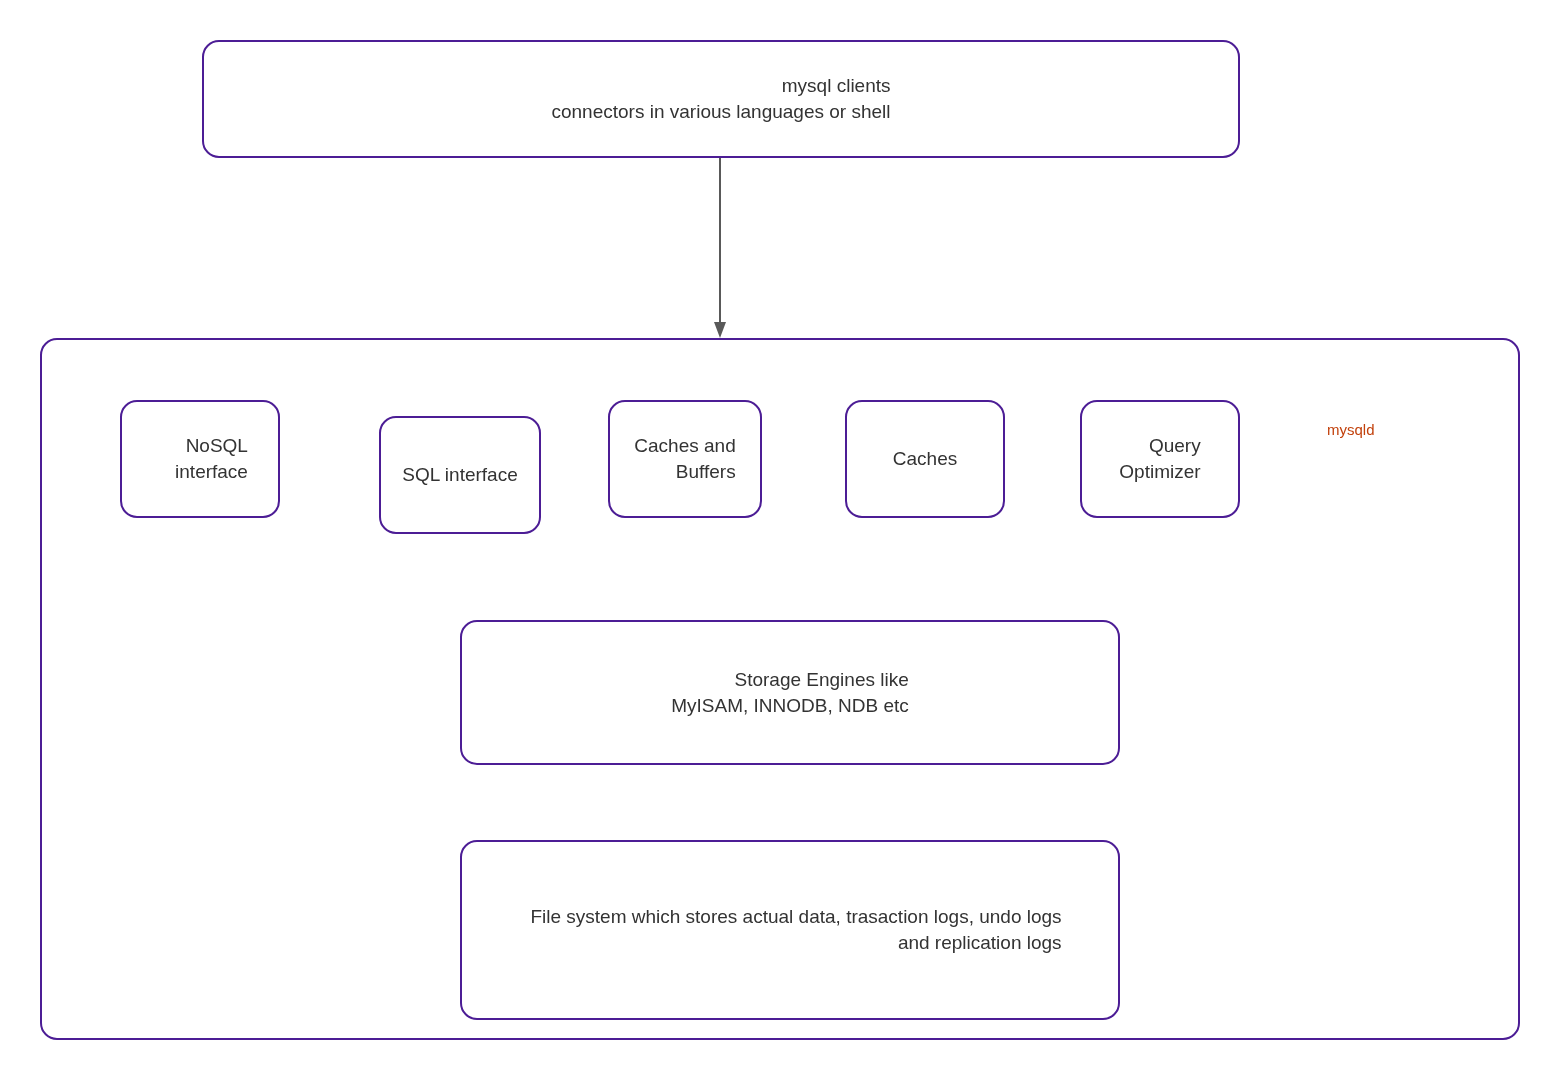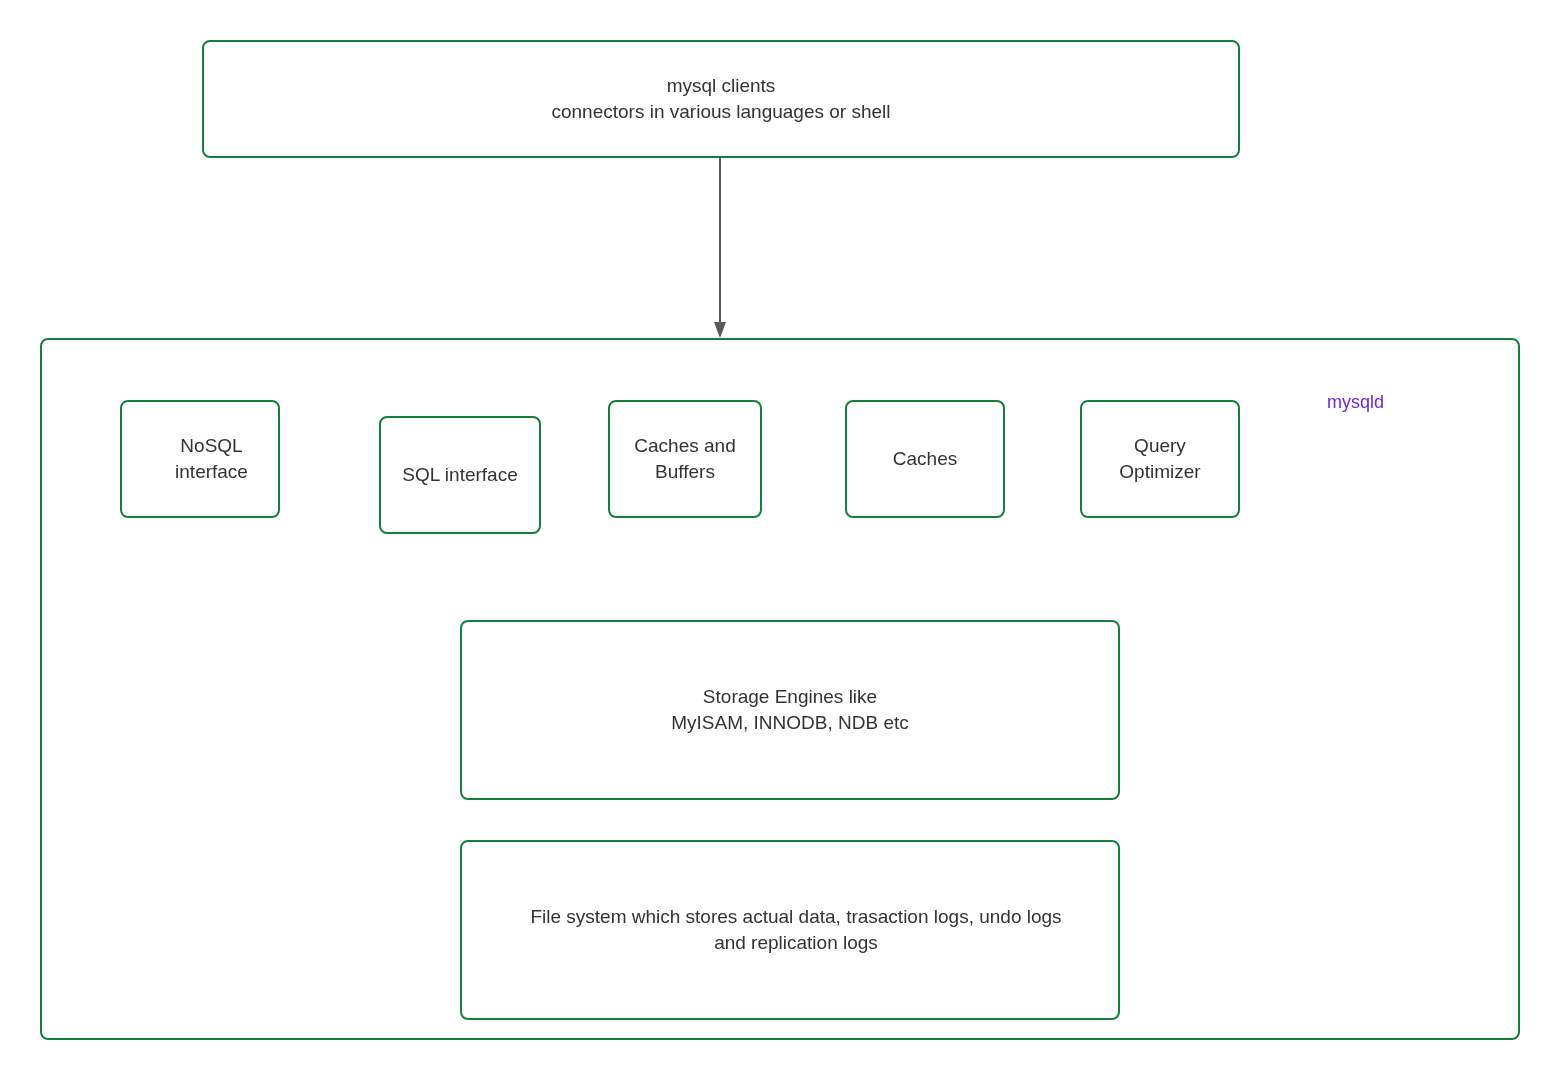--- a/index.html
+++ b/index.html
@@ -12,55 +12,55 @@
     position: relative;
     width: 1560px;
     height: 1080px;
     background: #ffffff;
     overflow: hidden;
     color: #333333;
   }
   .node {
     position: absolute;
     background: #ffffff;
-    border: 2px solid #15803d;
-    border-radius: 8px;
+    border: 2px solid #4c1d95;
+    border-radius: 17px;
     display: flex;
     align-items: center;
     justify-content: center;
-    text-align: center;
+    text-align: right;
     box-sizing: border-box;
   }
   .node .label {
     white-space: pre-line;
     font-size: 19px;
     line-height: 26px;
     color: #333333;
   }
   
   .clients-box   { left: 202px;  top: 40px;  width: 1038px; height: 118px; }
   
   .mysqld-box    { left: 40px;   top: 338px; width: 1480px; height: 702px; }
   .mysqld-label  {
     position: absolute;
     left: 1327px;
-    top: 389px;
-    font-size: 18px;
+    top: 417px;
+    font-size: 15px;
     line-height: 26px;
-    color: #6d28d9;
+    color: #c2410c;
   }
   
   .comp          { top: 400px; height: 118px; }
   .comp-nosql    { left: 120px;  width: 160px; padding-left: 23px; }
   .comp-sql      { left: 379px;  width: 162px; margin-top: 16px; }
   .comp-caches   { left: 608px;  width: 154px; }
   .comp-parser   { left: 845px;  width: 160px; }
   .comp-query    { left: 1080px; width: 160px; }
   
-  .storage-box   { left: 460px; top: 620px; width: 660px; height: 180px; }
+  .storage-box   { left: 460px; top: 620px; width: 660px; height: 145px; }
   .fs-box        { left: 460px; top: 840px; width: 660px; height: 180px; padding-left: 12px; }
   
   .arrow-svg {
     position: absolute;
     left: 710px;
     top: 158px;
     width: 20px;
     height: 182px;
   }
 </style>

